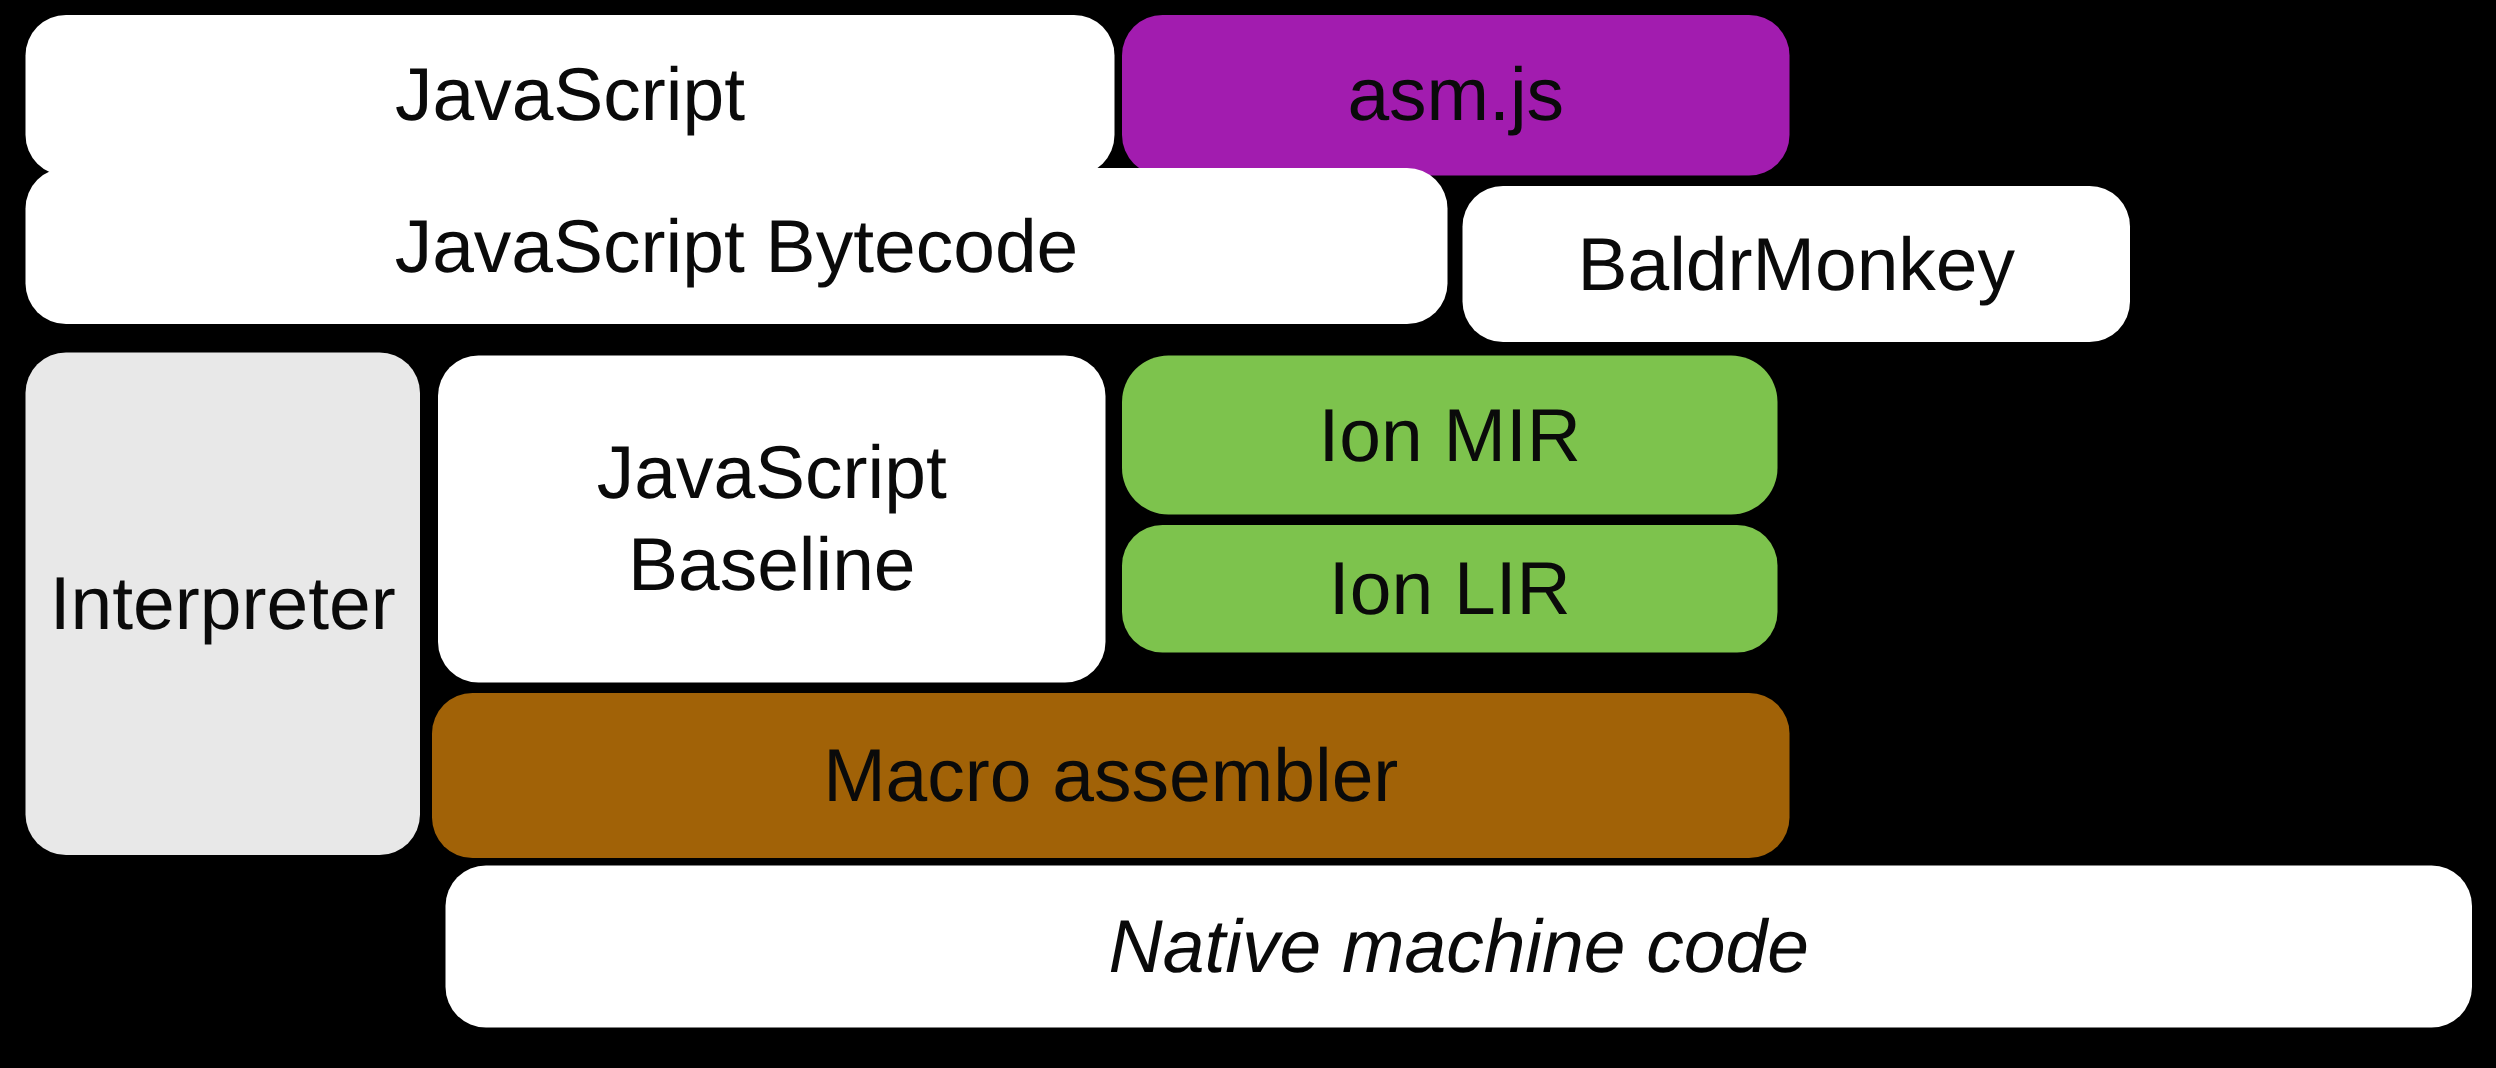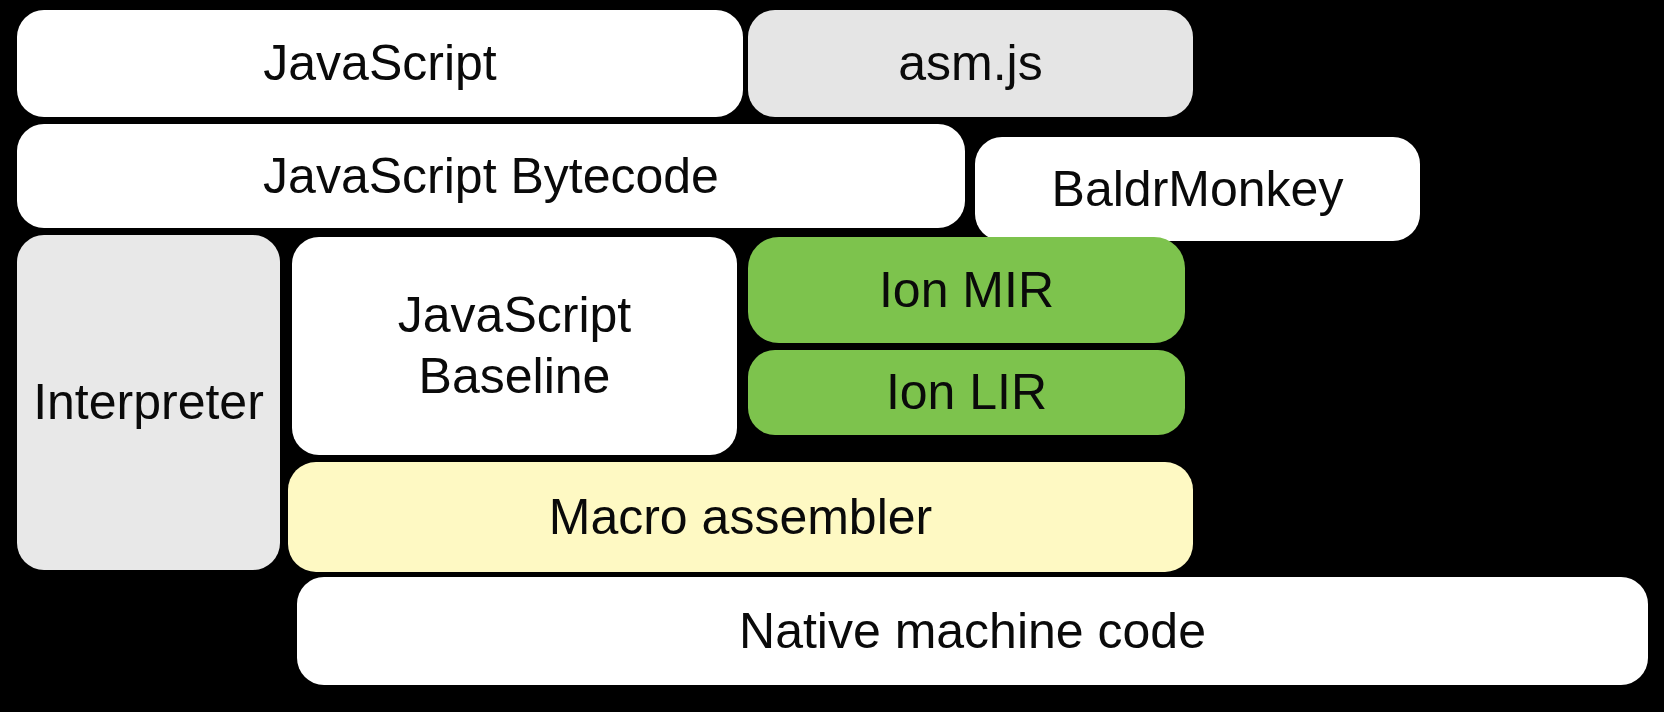--- a/index.html
+++ b/index.html
@@ -26,54 +26,54 @@
     text-align: center;
     font-size: 50px;
     line-height: 1.22;
     white-space: pre-line;
   }
   
   .n-javascript   { left: 17px;   top: 10px;  width: 726px;  height: 107px; }
   .n-asmjs        { left: 748px;  top: 10px;  width: 445px;  height: 107px; }
   .n-wasm         { left: 1200px; top: 10px;  width: 446px;  height: 107px; }
   
-  .n-bytecode     { left: 17px;   top: 124px; width: 948px;  height: 104px; }
+  .n-bytecode     { left: 17px;   top: 112px; width: 948px;  height: 104px; }
   .n-baldrmonkey  { left: 975px;  top: 124px; width: 445px;  height: 104px; }
   
   .n-interpreter  { left: 17px;   top: 235px; width: 263px;  height: 335px; }
   .n-baseline     { left: 292px;  top: 237px; width: 445px;  height: 218px; }
   .n-ionmir       { left: 748px;  top: 237px; width: 437px;  height: 106px; border-radius: 31px; }
   .n-ionlir       { left: 748px;  top: 350px; width: 437px;  height: 85px; }
   .n-cretonne     { left: 1198px; top: 351px; width: 449px;  height: 221px; }
   
   .n-macroasm     { left: 288px;  top: 462px; width: 905px;  height: 110px; }
   
-  .n-native       { left: 297px;  top: 577px; width: 1351px; height: 108px; }
+  .n-native       { left: 297px;  top: 577px; width: 1351px; height: 108px; font-style: italic; }
 </style>
 </head>
 <body>
 
 <div class="canvas" style="background-color: rgb(0, 0, 0);">
 
   <div class="node n-javascript" style="background-color: rgb(255, 255, 255);">JavaScript</div>
 
-  <div class="node n-asmjs" style="background-color: #e5e5e5;">asm.js</div>
+  <div class="node n-asmjs" style="background-color: #a21caf;">asm.js</div>
 
 
   <div class="node n-bytecode" style="background-color: rgb(255, 255, 255);">JavaScript Bytecode</div>
 
-  <div class="node n-baldrmonkey" style="background-color: rgb(255, 255, 255); margin-top: 13px;">BaldrMonkey</div>
+  <div class="node n-baldrmonkey" style="background-color: rgb(255, 255, 255);">BaldrMonkey</div>
 
   <div class="node n-interpreter" style="background-color: rgb(232, 232, 232);">Interpreter</div>
 
   <div class="node n-baseline" style="background-color: rgb(255, 255, 255);">JavaScript
 Baseline</div>
 
   <div class="node n-ionmir" style="background-color: rgb(125, 195, 77);">Ion MIR</div>
 
   <div class="node n-ionlir" style="background-color: rgb(125, 195, 77);">Ion LIR</div>
 
 
-  <div class="node n-macroasm" style="background-color: #fef9c3; border-radius: 28px;">Macro assembler</div>
+  <div class="node n-macroasm" style="background-color: #a16207;">Macro assembler</div>
 
   <div class="node n-native" style="background-color: rgb(255, 255, 255);">Native machine code</div>
 
 </div>
 
 </body></html>

